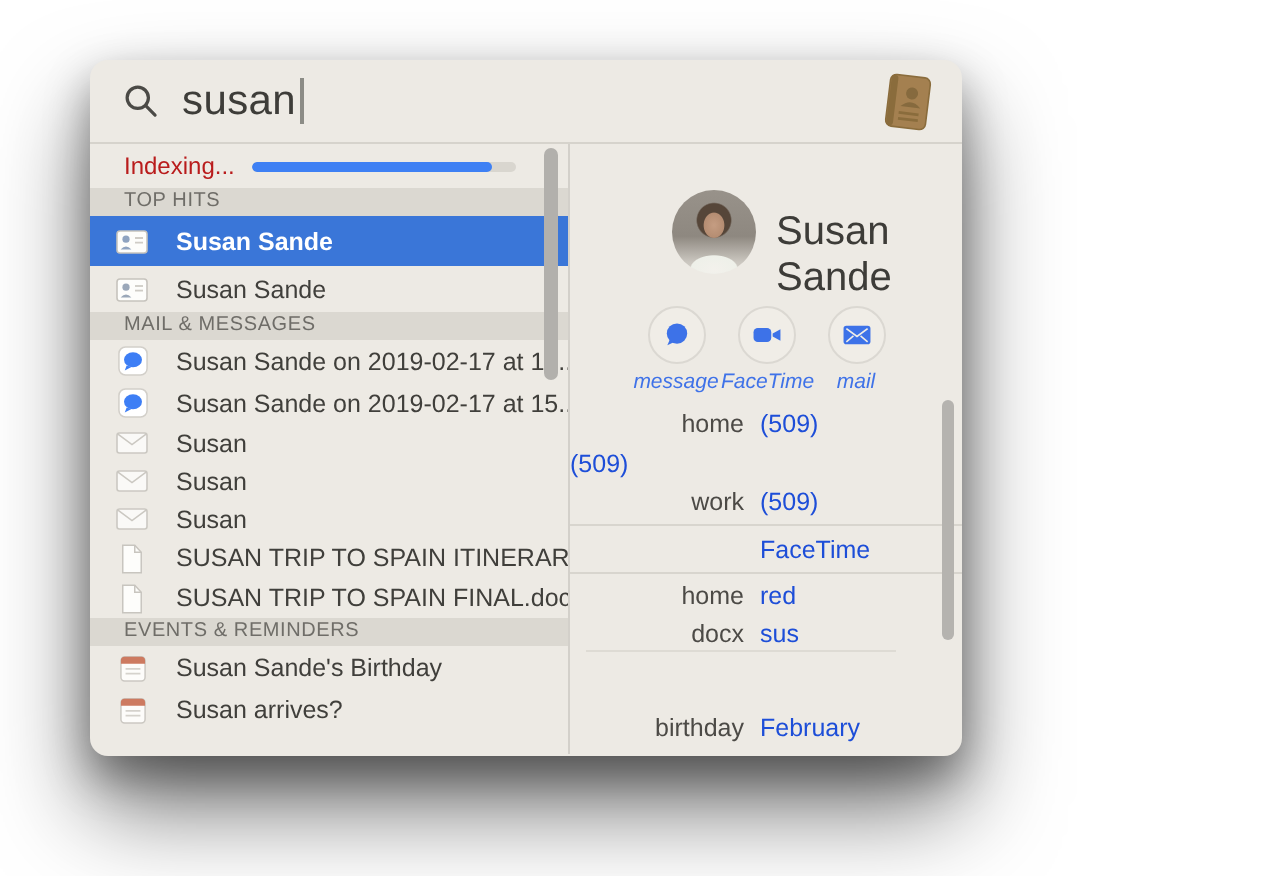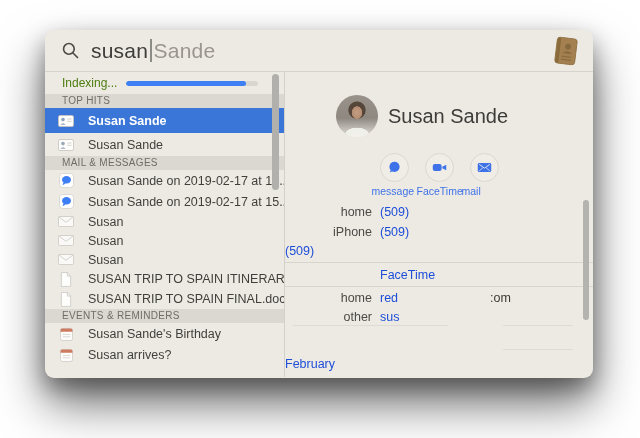--- a/index.html
+++ b/index.html
@@ -3,40 +3,40 @@
 <meta charset="utf-8">
 <style>
   html,body{margin:0;padding:0;}
   body{
     width:640px;height:438px;position:relative;overflow:hidden;
     background:#ffffff;
     font-family:"Liberation Sans","DejaVu Sans",sans-serif;
     -webkit-font-smoothing:antialiased;
   }
   .window{
-    position:absolute;left:45px;top:30px;width:548px;height:348px;
+    position:absolute;left:45px;top:30px;width:436px;height:348px;
     background:#EDEAE4;border-radius:9px;
     box-shadow:0 26px 48px rgba(0,0,0,.55),0 10px 22px rgba(0,0,0,.35);
     overflow:hidden;
   }
   
   .searchbar{height:42px;display:flex;align-items:center;padding:0 14px;
     border-bottom:1px solid #D6D3CC;position:relative;box-sizing:border-box;}
   .search-icon{width:19px;height:19px;margin:0 11px 0 2px;flex:none;}
   .query-text{font-size:21px;color:#3E3D39;letter-spacing:.2px;}
   .caret{display:inline-block;width:1.5px;height:23px;background:#8C8C86;margin:0 2px;vertical-align:-4px;}
   .completion-text{font-size:21px;color:#9A968E;letter-spacing:.2px;}
   .contacts-app{position:absolute;right:16px;top:7px;width:22px;height:28px;transform:rotate(7deg);}
   
   .split{display:flex;height:305px;}
   .vdivider{width:1px;background:#D3D0CA;flex:none;}
   
   .sidebar{width:239px;flex:none;position:relative;padding-top:2px;box-sizing:border-box;}
   .idx-row{display:flex;align-items:center;height:18px;padding-left:17px;padding-right:26px;}
-  .idx-label{font-size:12px;color:#4d7c0f;margin-right:9px;white-space:nowrap;}
+  .idx-label{font-size:12px;color:#b91c1c;margin-right:9px;white-space:nowrap;}
   .progress{flex:1;height:5px;background:#D9D6CF;border-radius:3px;overflow:hidden;}
   .progress-fill{height:100%;background:#3E80F4;border-radius:3px;width:90%;}
   .sec-header{height:14px;background:#DBD8D1;color:#6F6D68;font-size:10px;line-height:14px;
     padding-left:17px;letter-spacing:.3px;}
   .sec-header.first{margin-top:2px;}
   .srow{display:flex;align-items:center;padding-left:13px;}
   .srow .sicon{width:16px;height:16px;margin-right:14px;flex:none;display:flex;align-items:center;justify-content:center;}
   .srow .slabel{font-size:12.5px;color:#403F3B;white-space:nowrap;overflow:hidden;}
   .srow.selected{background:#3A76D8;}
   .srow.selected .slabel{color:#fff;font-weight:bold;}
@@ -47,21 +47,21 @@
   .panel{flex:1;position:relative;}
   .avatar{position:absolute;left:51px;top:23px;width:42px;height:42px;border-radius:50%;
     background:
       radial-gradient(ellipse 9px 11px at 50% 42%, #C59D82 0%, #B58D72 55%, rgba(0,0,0,0) 60%),
       radial-gradient(ellipse 15px 15px at 50% 36%, #564639 0%, #564639 55%, rgba(0,0,0,0) 60%),
       radial-gradient(ellipse 19px 11px at 50% 94%, #F3F1EC 0%, #EEF0E9 60%, rgba(0,0,0,0) 64%),
       linear-gradient(180deg,#98928A 0%, #8E8880 55%, #C9C5BE 85%, #D8D4CD 100%);
   }
   .contact-name{position:absolute;left:103px;top:33px;font-size:20px;color:#3D3C38;}
   .actions{position:absolute;left:0;top:81px;width:100%;display:flex;justify-content:center;}
-  .action{width:45px;text-align:left;cursor:default;}
+  .action{width:45px;text-align:center;cursor:default;font-style:italic;}
   .action-circle{width:29px;height:29px;border-radius:50%;border:1px solid #DBD8D2;background:#F0EDE7;
     margin:0 auto;display:flex;align-items:center;justify-content:center;box-sizing:border-box;}
   .action-circle svg{width:17px;height:17px;}
   .action-label{font-size:10.5px;color:#3F72E8;margin-top:3px;}
   .drow{position:absolute;left:0;width:100%;display:flex;height:16px;align-items:flex-start;}
   .dlabel{width:95px;text-align:right;padding-right:8px;box-sizing:border-box;
     font-size:12.5px;color:#4C4A46;flex:none;}
   .dvalue{font-size:12.5px;color:#1d4ed8;}
   .dvalue-right{position:absolute;left:205px;font-size:12.5px;color:#3C3B37;}
   .link{font-size:12.5px;color:#3B6FD9;text-decoration:underline;}
@@ -74,21 +74,20 @@
 
 <div class="window">
 
   <div class="searchbar">
     <svg class="search-icon" viewBox="0 0 20 20">
       <circle cx="8.3" cy="8.3" r="5.6" fill="none" stroke="#4B4A46" stroke-width="1.7"></circle>
       <line x1="12.6" y1="12.6" x2="17.4" y2="17.4" stroke="#4B4A46" stroke-width="1.7" stroke-linecap="round"></line>
     </svg>
     <span class="query-text">susan</span>
     <span class="caret"></span>
-    <span class="completion-text">Sande</span>
     <svg class="contacts-app" viewBox="0 0 22 28">
       <rect x="1" y="1" width="20" height="26" rx="3" fill="#A48050" stroke="#8A6C3C" stroke-width="0.8"></rect>
       <rect x="1.4" y="1.4" width="3.4" height="25.2" rx="1.5" fill="#8A6C3C"></rect>
       <circle cx="12.5" cy="9.5" r="3" fill="#866A3E"></circle>
       <path d="M7.5 16.5 Q12.5 11.5 17.5 16.5 Z" fill="#866A3E"></path>
       <rect x="7" y="19" width="10" height="1.4" fill="#8A6C3C"></rect>
       <rect x="7" y="22" width="10" height="1.4" fill="#8A6C3C"></rect>
     </svg>
   </div>
 
@@ -271,50 +270,51 @@
           </div>
           <div class="action-label">mail</div>
         </div>
       </div>
 
       <div class="drow" style="top:133px">
         <span class="dlabel">home</span>
         <span class="dvalue">(509)</span>
       </div>
       <div class="drow" style="top:153px">
-        <span class="dlabel">iPhone</span>
         <span class="dvalue">(509)</span>
       </div>
       <div class="drow" style="top:172px">
+        <span class="dlabel">work</span>
         <span class="dvalue">(509)</span>
       </div>
 
       <div class="hr" style="top:190px"></div>
       <div class="drow" style="top:196px">
         <span class="dlabel"></span>
         <span class="dvalue">FaceTime</span>
       </div>
       <div class="hr" style="top:214px"></div>
 
       <div class="drow" style="top:219px">
         <span class="dlabel">home</span>
         <span class="dvalue">red</span>
         <span class="dvalue-right">:om</span>
       </div>
       <div class="drow" style="top:238px">
-        <span class="dlabel">other</span>
+        <span class="dlabel">docx</span>
         <span class="dvalue">sus</span>
       </div>
 
       <div class="faint" style="top:253px;left:8px;width:155px"></div>
       <div class="faint" style="top:253px;left:218px;width:70px"></div>
 
 
       <div class="faint" style="top:277px;left:218px;width:70px"></div>
 
       <div class="drow" style="top:285px">
+        <span class="dlabel">birthday</span>
         <span class="dvalue">February</span>
       </div>
 
       <div class="scroll-thumb sb-panel"></div>
     </div>
   </div>
 </div>
 
 </body></html>

